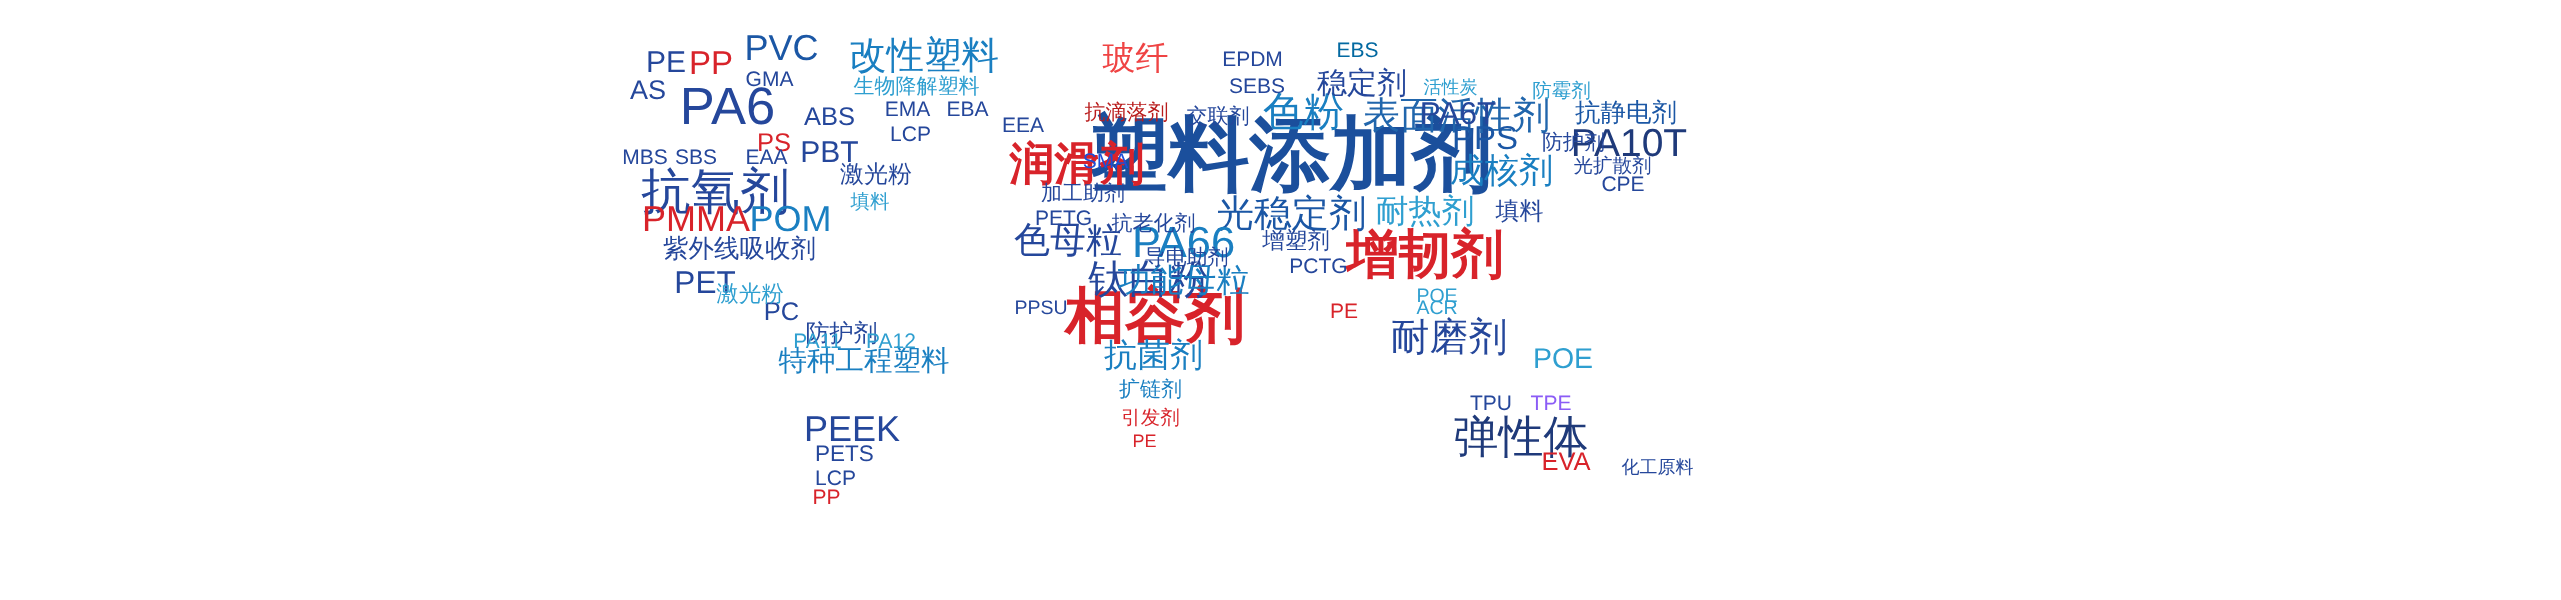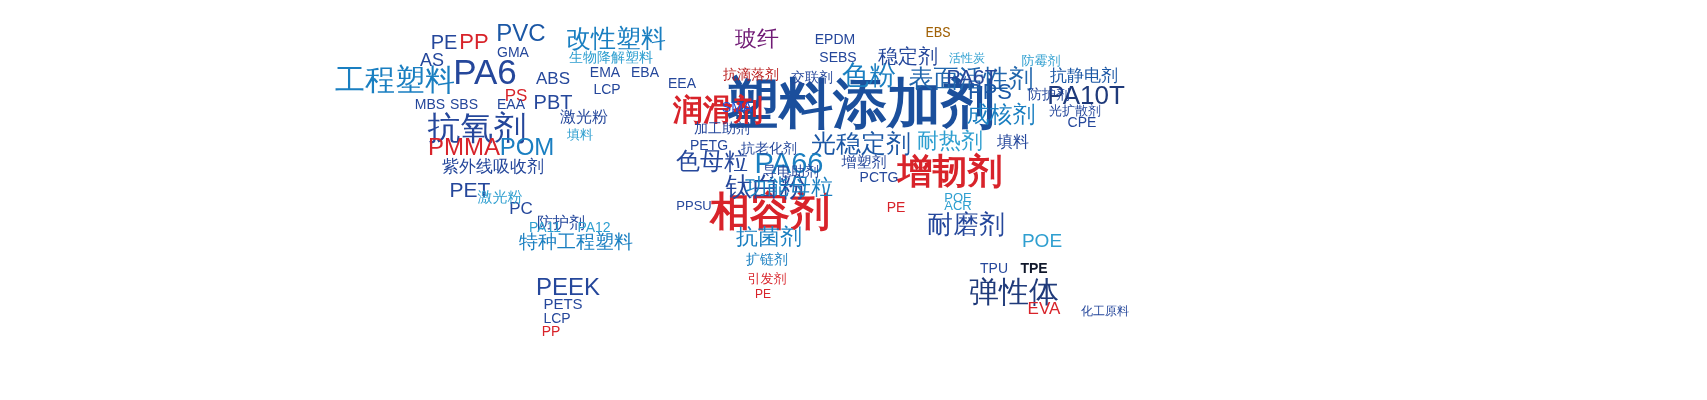--- a/index.html
+++ b/index.html
@@ -30,42 +30,41 @@
   .w-normal { font-weight: 400; }
 </style>
 </head>
 <body>
 
 <div id="wordcloud" style="width: 1707px; height: 400px; background: rgb(255, 255, 255);">
     <span class="word w-bold" style="left: 860px; top: 103px; font-size: 54px; color: rgb(27, 79, 156);">塑料添加剂</span>
     <span class="word w-bold" style="left: 950px; top: 170px; font-size: 35px; color: rgb(216, 35, 42);">增韧剂</span>
     <span class="word w-bold" style="left: 770px; top: 211px; font-size: 40px; color: rgb(216, 35, 42);">相容剂</span>
     <span class="word w-bold" style="left: 718px; top: 110px; font-size: 30px; color: rgb(216, 35, 42);">润滑剂</span>
-    <span class="word w-normal" style="left: 395px; top: 80px; font-size: 30px; color: rgb(26, 127, 193);">工程塑料</span>
     <span class="word w-normal" style="left: 971px; top: 78px; font-size: 25px; color: rgb(33, 102, 172);">表面活性剂</span>
     <span class="word w-normal" style="left: 477px; top: 127px; font-size: 33px; color: rgb(37, 71, 155);">抗氧剂</span>
     <span class="word w-normal" style="left: 1014px; top: 292px; font-size: 30px; color: rgb(31, 58, 122);">弹性体</span>
     <span class="word w-normal" style="left: 861px; top: 143px; font-size: 25px; color: rgb(27, 87, 165);">光稳定剂</span>
     <span class="word w-normal" style="left: 616px; top: 38px; font-size: 25px; color: rgb(26, 127, 193);">改性塑料</span>
     <span class="word w-normal" style="left: 485px; top: 71px; font-size: 35px; color: rgb(37, 71, 155);">PA6</span>
     <span class="word w-normal" style="left: 789px; top: 163px; font-size: 29px; color: rgb(26, 127, 193);">PA66</span>
     <span class="word w-normal" style="left: 966px; top: 224px; font-size: 26px; color: rgb(37, 71, 155);">耐磨剂</span>
     <span class="word w-normal" style="left: 766px; top: 187px; font-size: 27px; color: rgb(37, 71, 155);">钛白粉</span>
     <span class="word w-normal" style="left: 869px; top: 75px; font-size: 27px; color: rgb(26, 127, 193);">色粉</span>
     <span class="word w-normal" style="left: 712px; top: 161px; font-size: 24px; color: rgb(37, 71, 155);">色母粒</span>
     <span class="word w-normal" style="left: 789px; top: 187px; font-size: 22px; color: rgb(26, 127, 193);">功能母粒</span>
     <span class="word w-normal" style="left: 1001px; top: 114px; font-size: 23px; color: rgb(26, 127, 193);">成核剂</span>
     <span class="word w-normal" style="left: 769px; top: 237px; font-size: 22px; color: rgb(26, 127, 193);">抗菌剂</span>
     <span class="word w-normal" style="left: 950px; top: 141px; font-size: 22px; color: rgb(47, 159, 208);">耐热剂</span>
     <span class="word w-normal" style="left: 908px; top: 56px; font-size: 20px; color: rgb(37, 71, 155);">稳定剂</span>
     <span class="word w-normal" style="left: 464px; top: 147px; font-size: 24px; color: rgb(216, 35, 42);">PMMA</span>
     <span class="word w-normal" style="left: 527px; top: 147px; font-size: 24px; color: rgb(26, 127, 193);">POM</span>
     <span class="word w-normal" style="left: 1086px; top: 95px; font-size: 26px; color: rgb(31, 58, 122);">PA10T</span>
     <span class="word w-normal" style="left: 972px; top: 76px; font-size: 21px; color: rgb(37, 71, 155);">PA6T</span>
-    <span class="word w-normal" style="left: 757px; top: 39px; font-size: 22px; color: #701a75;">玻纤</span>
+    <span class="word w-normal" style="left: 757px; top: 39px; font-size: 22px; color: #ef4444;">玻纤</span>
     <span class="word w-normal" style="left: 568px; top: 287px; font-size: 24px; color: rgb(37, 71, 155);">PEEK</span>
     <span class="word w-normal" style="left: 576px; top: 241px; font-size: 19px; color: rgb(26, 127, 193);">特种工程塑料</span>
     <span class="word w-normal" style="left: 1084px; top: 75px; font-size: 17px; color: rgb(27, 87, 165);">抗静电剂</span>
     <span class="word w-normal" style="left: 493px; top: 166px; font-size: 17px; color: rgb(37, 71, 155);">紫外线吸收剂</span>
     <span class="word w-normal" style="left: 470px; top: 189px; font-size: 21px; color: rgb(37, 71, 155);">PET</span>
     <span class="word w-normal" style="left: 553px; top: 102px; font-size: 20px; color: rgb(37, 71, 155);">PBT</span>
     <span class="word w-normal" style="left: 521px; top: 33px; font-size: 24px; color: rgb(27, 87, 165);">PVC</span>
     <span class="word w-normal" style="left: 474px; top: 42px; font-size: 22px; color: rgb(216, 35, 42);">PP</span>
     <span class="word w-normal" style="left: 444px; top: 42px; font-size: 20px; color: rgb(37, 71, 155);">PE</span>
     <span class="word w-normal" style="left: 990px; top: 92px; font-size: 22px; color: rgb(27, 87, 165);">PPS</span>
@@ -105,22 +104,22 @@
     <span class="word w-normal" style="left: 751px; top: 74px; font-size: 14px; color: #b91c1c;">抗滴落剂</span>
     <span class="word w-normal" style="left: 812px; top: 77px; font-size: 14px; color: rgb(37, 71, 155);">交联剂</span>
     <span class="word w-normal" style="left: 767px; top: 259px; font-size: 14px; color: rgb(26, 127, 193);">扩链剂</span>
     <span class="word w-normal" style="left: 767px; top: 278px; font-size: 13px; color: rgb(216, 35, 42);">引发剂</span>
     <span class="word w-normal" style="left: 763px; top: 294px; font-size: 12px; color: rgb(216, 35, 42);">PE</span>
     <span class="word w-normal" style="left: 896px; top: 207px; font-size: 14px; color: rgb(216, 35, 42);">PE</span>
     <span class="word w-normal" style="left: 958px; top: 197px; font-size: 13px; color: rgb(47, 159, 208);">POE</span>
     <span class="word w-normal" style="left: 958px; top: 205px; font-size: 13px; color: rgb(47, 159, 208);">ACR</span>
     <span class="word w-normal" style="left: 835px; top: 39px; font-size: 14px; color: rgb(37, 71, 155);">EPDM</span>
     <span class="word w-normal" style="left: 838px; top: 57px; font-size: 14px; color: rgb(37, 71, 155);">SEBS</span>
-    <span class="word w-normal" style="left: 938px; top: 33px; font-size: 14px; color: #a16207; font-family: Liberation Mono, monospace;">EBS</span>
+    <span class="word w-normal" style="left: 905px; top: 33px; font-size: 14px; color: #0369a1;">EBS</span>
     <span class="word w-normal" style="left: 967px; top: 58px; font-size: 12px; color: rgb(47, 159, 208);">活性炭</span>
     <span class="word w-normal" style="left: 1041px; top: 60px; font-size: 13px; color: rgb(47, 159, 208);">防霉剂</span>
     <span class="word w-normal" style="left: 1075px; top: 110px; font-size: 13px; color: rgb(37, 71, 155);">光扩散剂</span>
     <span class="word w-normal" style="left: 1082px; top: 122px; font-size: 14px; color: rgb(37, 71, 155);">CPE</span>
     <span class="word w-normal" style="left: 994px; top: 268px; font-size: 14px; color: rgb(37, 71, 155);">TPU</span>
-    <span class="word w-normal" style="left: 1034px; top: 268px; font-size: 14px; color: #0f172a; font-weight: bold;">TPE</span>
+    <span class="word w-normal" style="left: 1034px; top: 268px; font-size: 14px; color: #8b5cf6;">TPE</span>
     <span class="word w-normal" style="left: 1044px; top: 308px; font-size: 17px; color: rgb(216, 35, 42);">EVA</span>
     <span class="word w-normal" style="left: 1105px; top: 311px; font-size: 12px; color: rgb(37, 71, 155);">化工原料</span>
   </div>
 
 </body></html>

